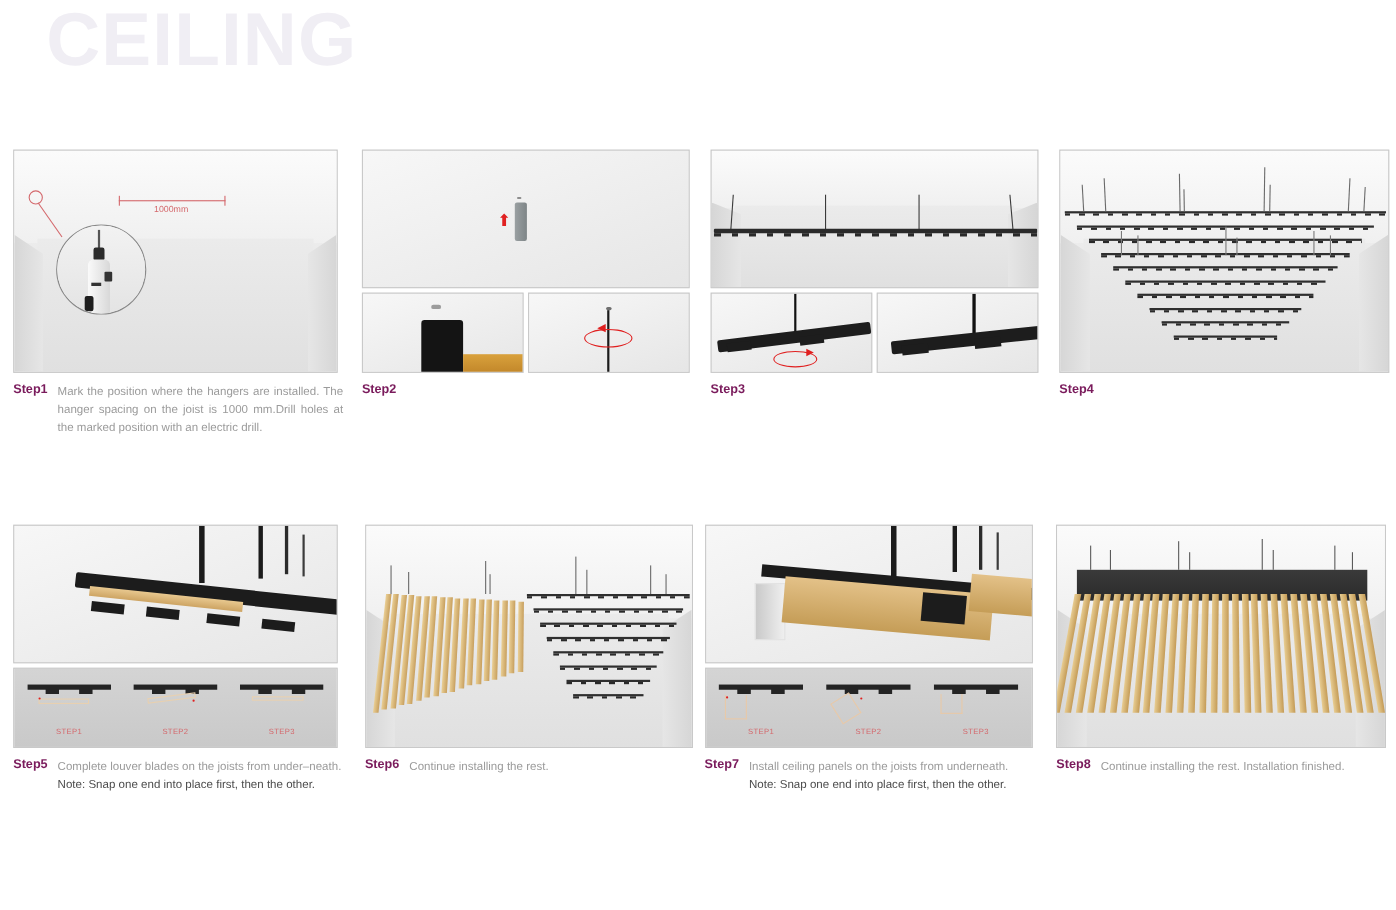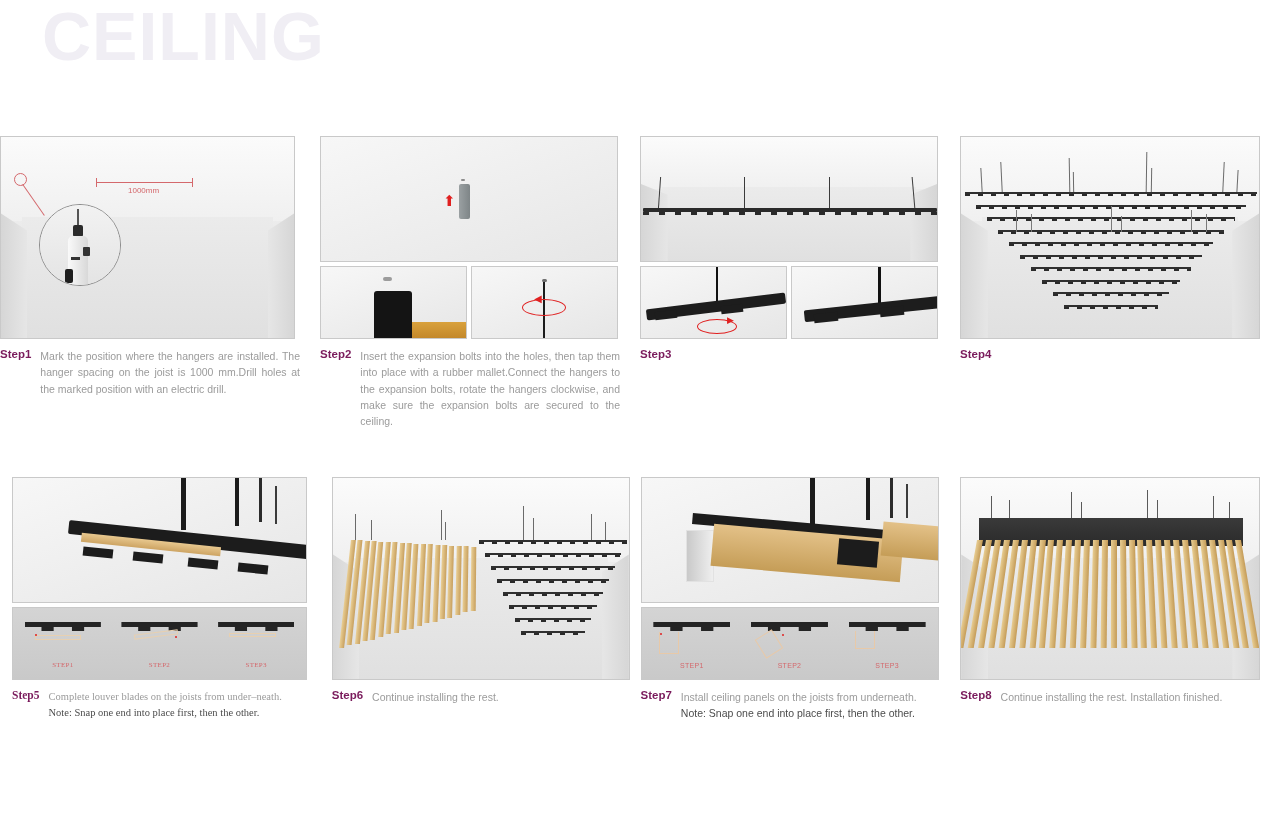--- a/index.html
+++ b/index.html
@@ -109,21 +109,21 @@
 </style>
 </head>
 <body>
 
 <div class="header">
   <div class="watermark">CEILING</div>
 </div>
 
 <div class="row row1">
 
-  <div class="panel" style="width:317px;margin-left:0;">
+  <div class="panel" style="width:317px;margin-left:12px;">
     <div class="imgbox" style="width:295px;height:203px;">
       <div class="room">
         <div class="ceil"></div>
           <div class="backwall"></div>
           <div class="lwall"></div>
           <div class="rwall"></div>
       </div>
 
       <div class="dimline" style="left:95px;top:45px;width:97px;"></div>
       <div class="dimlabel" style="left:127px;top:49px;">1000mm</div>
@@ -164,21 +164,20 @@
       <div class="imgbox sub" style="width:147px;height:73px;">
         <div class="plain"></div>
         <div style="position:absolute;left:70px;top:12px;width:5px;height:3px;background:#6f6f6f;border-radius:2px;"></div>
         <div style="position:absolute;left:71px;top:15px;width:2px;height:58px;background:#1b1b1b;"></div>
         <div class="rot" style="left:50px;top:32px;width:44px;height:17px;"></div>
         <div style="position:absolute;left:62px;top:27px;color:#e02020;font-size:10px;line-height:1;">◀</div>
       </div>
     </div>
     <div class="caption" style="width:300px;">
       <div class="steplabel">Step2</div>
-      <div class="steptext">Insert the expansion bolts into the holes, then tap them into place with a rubber mallet.Connect the hangers to the expansion bolts, rotate the hangers clockwise, and make sure the expansion bolts are secured to the ceiling.</div>
     </div>
   </div>
 
   <div class="panel" style="width:317px;margin-left:11px;">
     <div class="imgbox" style="width:298px;height:126px;">
       <div class="room">
           <div class="ceil"></div>
           <div class="backwall"></div>
           <div class="lwall"></div>
           <div class="rwall"></div>
@@ -259,21 +258,21 @@
         </div>
     </div>
     <div class="caption" style="width:300px;">
       <div class="steplabel">Step4</div>
     </div>
   </div>
 </div>
 
 <div class="row row2">
 
-  <div class="panel" style="width:317px;margin-left:12px;font-family:Liberation Serif, serif;">
+  <div class="panel" style="width:317px;margin-left:12px;">
     <div class="imgbox" style="width:295px;height:126px;">
       <div class="plain"></div>
       <div style="position:absolute;left:168px;top:0;width:5px;height:52px;background:#1b1b1b;"></div>
       <div style="position:absolute;left:222px;top:0;width:4px;height:48px;background:#1b1b1b;"></div>
       <div style="position:absolute;left:246px;top:0;width:3px;height:44px;background:#2b2b2b;"></div>
       <div style="position:absolute;left:262px;top:8px;width:2px;height:38px;background:#3b3b3b;"></div>
       <div style="position:absolute;left:55px;top:55px;width:250px;height:14px;background:#1c1c1c;transform:rotate(6deg);border-radius:2px;"></div>
       <div style="position:absolute;left:68px;top:62px;width:140px;height:9px;background:linear-gradient(180deg,#e8c88f,#cda463);transform:rotate(6deg);"></div>
       <div style="position:absolute;left:70px;top:70px;width:30px;height:9px;background:#1c1c1c;transform:rotate(6deg);"></div>
       <div style="position:absolute;left:120px;top:75px;width:30px;height:9px;background:#1c1c1c;transform:rotate(6deg);"></div>

